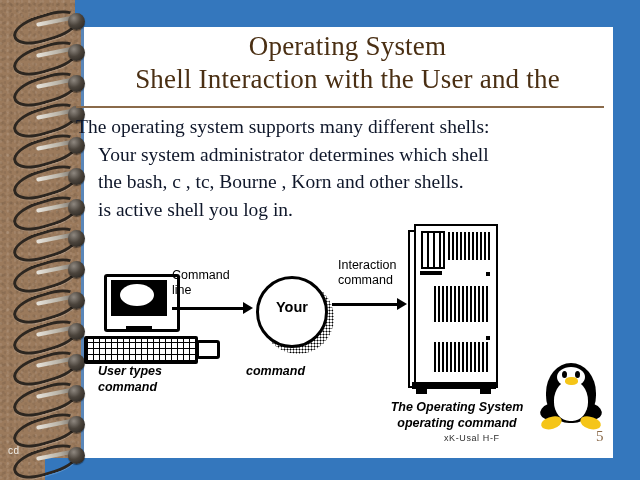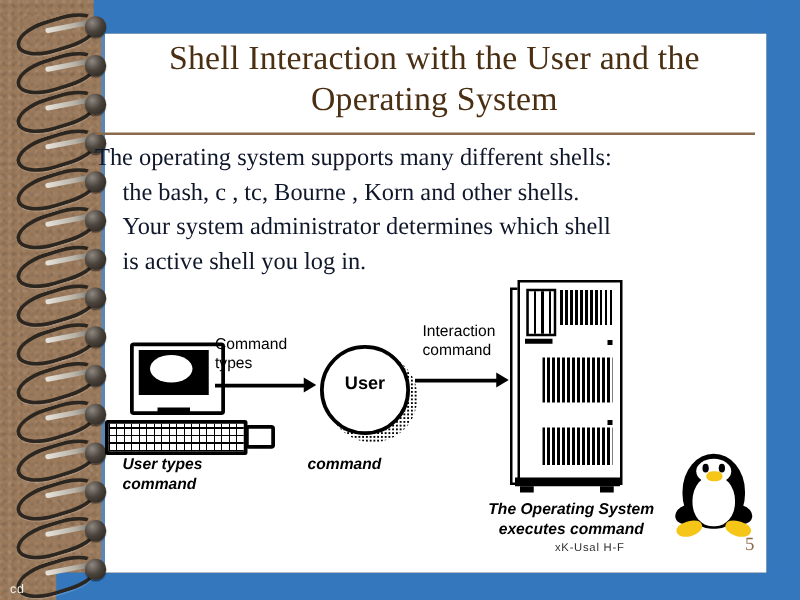--- a/index.html
+++ b/index.html
@@ -124,21 +124,21 @@
   .tux .face{position:absolute;left:19px;top:9px;width:28px;height:20px;background:#fff;border-radius:50%;}
   .tux .eye{position:absolute;top:13px;width:5px;height:7px;background:#000;border-radius:50%;}
   .tux .eye.l{left:24px;} .tux .eye.r{left:37px;}
   .tux .beak{position:absolute;left:27px;top:19px;width:13px;height:8px;background:#f5c518;border-radius:45%;}
   .tux .foot{position:absolute;top:59px;width:21px;height:12px;background:#f5c518;border-radius:45% 45% 50% 50%;}
   .tux .foot.l{left:3px;transform:rotate(-16deg);}
   .tux .foot.r{left:42px;transform:rotate(16deg);}
 
   
   .pageno{position:absolute;left:596px;top:428px;color:#8a6a4a;font-family:"Liberation Serif", serif;font-size:15px;}
-  .corner-cd{position:absolute;left:8px;top:466px;color:#f2efe9;font-family:"Liberation Sans", sans-serif;font-size:10px;letter-spacing:.5px;}
+  .corner-cd{position:absolute;left:8px;top:445px;color:#f2efe9;font-family:"Liberation Sans", sans-serif;font-size:10px;letter-spacing:.5px;}
   .watermark{position:absolute;left:444px;top:433px;color:#000;font-family:"Liberation Sans", sans-serif;font-size:9px;letter-spacing:.6px;opacity:.85;}
 </style>
 </head>
 <body>
 
 <div id="slide">
 
   <div class="leather"></div>
 
   <div class="blue-top"></div>
@@ -220,53 +220,53 @@
         <div class="knob"></div>
       </div>
     <div class="ring" style="left:6px;top:446px;">
         <div class="wire"></div>
         <div class="shine"></div>
         <div class="knob"></div>
       </div>
   </div>
 
   <div class="title">
+    <div>Operating System</div>
     <div>Shell Interaction with the User and the</div>
-    <div>Operating System</div>
   </div>
   <div class="rule"></div>
 
   <div class="body-text">
     <div class="l1">The operating system supports many different shells:</div>
+    <div class="ln">Your system administrator determines which shell</div>
     <div class="ln">the bash, c ,  tc, Bourne , Korn and other shells.</div>
-    <div class="ln">Your system administrator determines which shell</div>
     <div class="ln">is active shell you log in.</div>
   </div>
 
   <div class="diagram">
 
     <div class="mon">
       <div class="case"></div>
         <div class="screen"></div>
         <div class="blob"></div>
         <div class="neck"></div>
     </div>
     <div class="kb"></div>
     <div class="mouse"></div>
 
     <div class="dlabel" style="left:88px;top:50px;">
       <div>Command</div>
-      <div>types</div>
+      <div>line</div>
     </div>
     <div class="arrow" style="left:88px;top:89px;width:72px;"></div>
 
     <div class="shell-c">
       <div class="shadow"></div>
       <div class="circ"></div>
-      <div class="txt">User</div>
+      <div class="txt">Your</div>
     </div>
 
     <div class="dlabel" style="left:254px;top:40px;">
       <div>Interaction</div>
       <div>command</div>
     </div>
     <div class="arrow" style="left:248px;top:85px;width:66px;"></div>
 
     <div class="mf">
       <div class="lside"></div>
@@ -285,21 +285,21 @@
 
     <div class="dcap" style="left:14px;top:146px;">
       <div>User types</div>
       <div>command</div>
     </div>
     <div class="dcap" style="left:162px;top:146px;">
       <div>command</div>
     </div>
     <div class="dcap" style="left:300px;top:182px;text-align:center;width:146px;">
       <div>The Operating System</div>
-      <div>executes command</div>
+      <div>operating command</div>
     </div>
   </div>
 
   <div class="tux">
     <div class="tail-l"></div>
       <div class="tail-r"></div>
     <div class="bodyk"></div>
       <div class="belly"></div>
       <div class="face"></div>
     <div class="eye l"></div>

